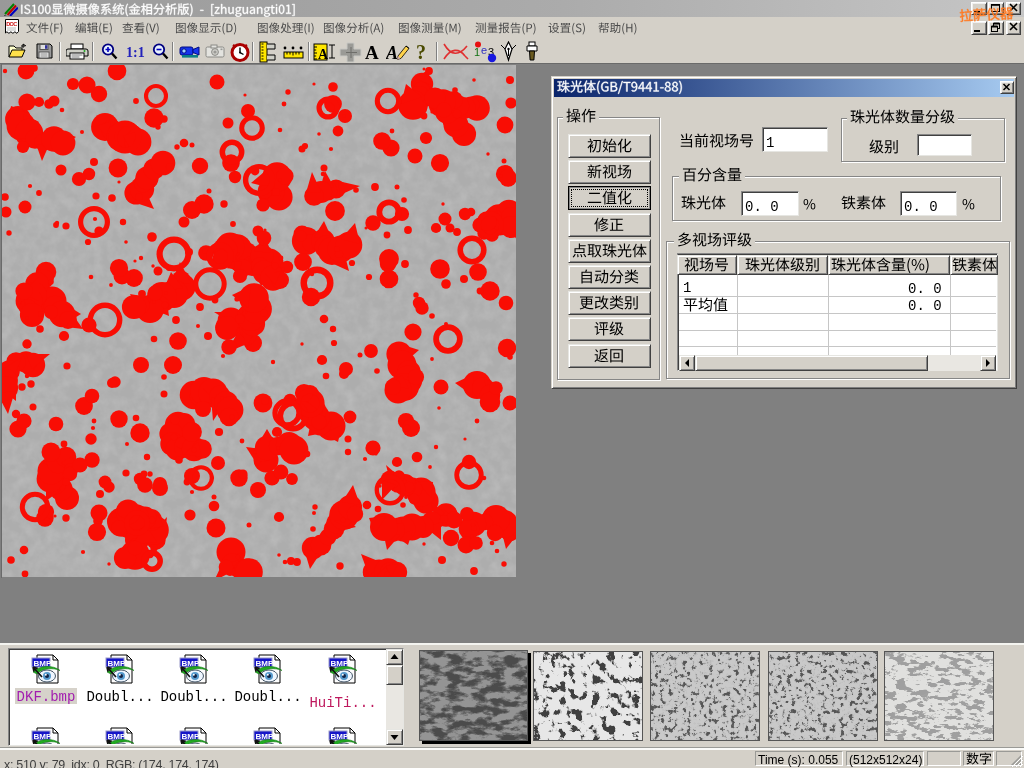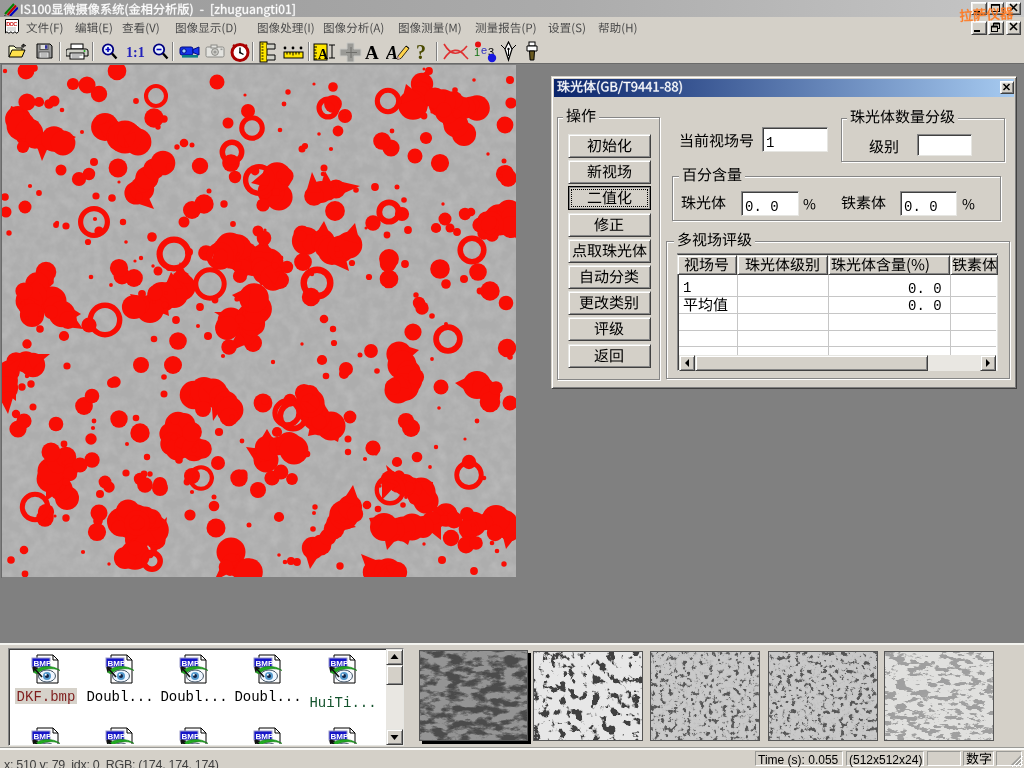--- a/index.html
+++ b/index.html
@@ -1421,21 +1421,21 @@
 <rect x="3" y="6" width="18" height="9" fill="#1616c8" stroke="#9a9ac8"></rect>
 <text x="4.6" y="13.6" font-family="Liberation Sans" font-weight="bold" font-size="8" fill="#fff">BMP</text>
 <path d="M4 20 C10 13.5, 24 12.5, 31 18.5 C25 15.5, 13 16, 8 22 z" fill="#22aa22" stroke="#117711" stroke-width="0.6"></path>
 <ellipse cx="18" cy="24" rx="8.5" ry="6" fill="#eef6ff" stroke="#456"></ellipse>
 <circle cx="18" cy="24" r="4" fill="#5599cc"></circle>
 <circle cx="18" cy="24" r="2" fill="#112244"></circle>
 <circle cx="16.8" cy="22.8" r="1" fill="#fff"></circle>
 <path d="M4 15 L13 25 M4 15 l4.5 1.5 M4 15 l1 4.5" stroke="#111" stroke-width="1.7" fill="none"></path>
 </svg>
     <div style="position:absolute;left:14.599999999999998px;top:688px;width:62.800000000000004px;height:16px;background:#d6d2ca"></div>
-    <div style="position:absolute;left:16.599999999999998px;top:689px;font:14px 'Liberation Mono',monospace;color:#7f1d1d;letter-spacing:0;white-space:pre">DKF.bmp</div>
+    <div style="position:absolute;left:16.599999999999998px;top:689px;font:14px 'Liberation Mono',monospace;color:#a21caf;letter-spacing:0;white-space:pre">DKF.bmp</div>
     <div style="position:absolute;left:29px;top:725px;width:34px;height:19px;overflow:hidden">
       <svg style="position:absolute;left:0px;top:0px" width="34" height="34" viewBox="0 0 34 34">
 <path d="M8 3 h16 l5 5 v23 h-21 z" fill="#fdfdfd" stroke="#000"></path>
 <path d="M24 3 v5 h5 z" fill="#fff" stroke="#000"></path>
 <rect x="3" y="6" width="18" height="9" fill="#1616c8" stroke="#9a9ac8"></rect>
 <text x="4.6" y="13.6" font-family="Liberation Sans" font-weight="bold" font-size="8" fill="#fff">BMP</text>
 <path d="M4 20 C10 13.5, 24 12.5, 31 18.5 C25 15.5, 13 16, 8 22 z" fill="#22aa22" stroke="#117711" stroke-width="0.6"></path>
 <ellipse cx="18" cy="24" rx="8.5" ry="6" fill="#eef6ff" stroke="#456"></ellipse>
 <circle cx="18" cy="24" r="4" fill="#5599cc"></circle>
 <circle cx="18" cy="24" r="2" fill="#112244"></circle>
@@ -1529,21 +1529,21 @@
 <path d="M24 3 v5 h5 z" fill="#fff" stroke="#000"></path>
 <rect x="3" y="6" width="18" height="9" fill="#1616c8" stroke="#9a9ac8"></rect>
 <text x="4.6" y="13.6" font-family="Liberation Sans" font-weight="bold" font-size="8" fill="#fff">BMP</text>
 <path d="M4 20 C10 13.5, 24 12.5, 31 18.5 C25 15.5, 13 16, 8 22 z" fill="#22aa22" stroke="#117711" stroke-width="0.6"></path>
 <ellipse cx="18" cy="24" rx="8.5" ry="6" fill="#eef6ff" stroke="#456"></ellipse>
 <circle cx="18" cy="24" r="4" fill="#5599cc"></circle>
 <circle cx="18" cy="24" r="2" fill="#112244"></circle>
 <circle cx="16.8" cy="22.8" r="1" fill="#fff"></circle>
 <path d="M4 15 L13 25 M4 15 l4.5 1.5 M4 15 l1 4.5" stroke="#111" stroke-width="1.7" fill="none"></path>
 </svg>
-    <div style="position:absolute;left:309.4px;top:695px;font:14px 'Liberation Mono',monospace;color:#14532d;letter-spacing:0;white-space:pre">HuiTi...</div>
+    <div style="position:absolute;left:309.4px;top:695px;font:14px 'Liberation Mono',monospace;color:#be185d;letter-spacing:0;white-space:pre">HuiTi...</div>
     <div style="position:absolute;left:326px;top:725px;width:34px;height:19px;overflow:hidden">
       <svg style="position:absolute;left:0px;top:0px" width="34" height="34" viewBox="0 0 34 34">
 <path d="M8 3 h16 l5 5 v23 h-21 z" fill="#fdfdfd" stroke="#000"></path>
 <path d="M24 3 v5 h5 z" fill="#fff" stroke="#000"></path>
 <rect x="3" y="6" width="18" height="9" fill="#1616c8" stroke="#9a9ac8"></rect>
 <text x="4.6" y="13.6" font-family="Liberation Sans" font-weight="bold" font-size="8" fill="#fff">BMP</text>
 <path d="M4 20 C10 13.5, 24 12.5, 31 18.5 C25 15.5, 13 16, 8 22 z" fill="#22aa22" stroke="#117711" stroke-width="0.6"></path>
 <ellipse cx="18" cy="24" rx="8.5" ry="6" fill="#eef6ff" stroke="#456"></ellipse>
 <circle cx="18" cy="24" r="4" fill="#5599cc"></circle>
 <circle cx="18" cy="24" r="2" fill="#112244"></circle>

